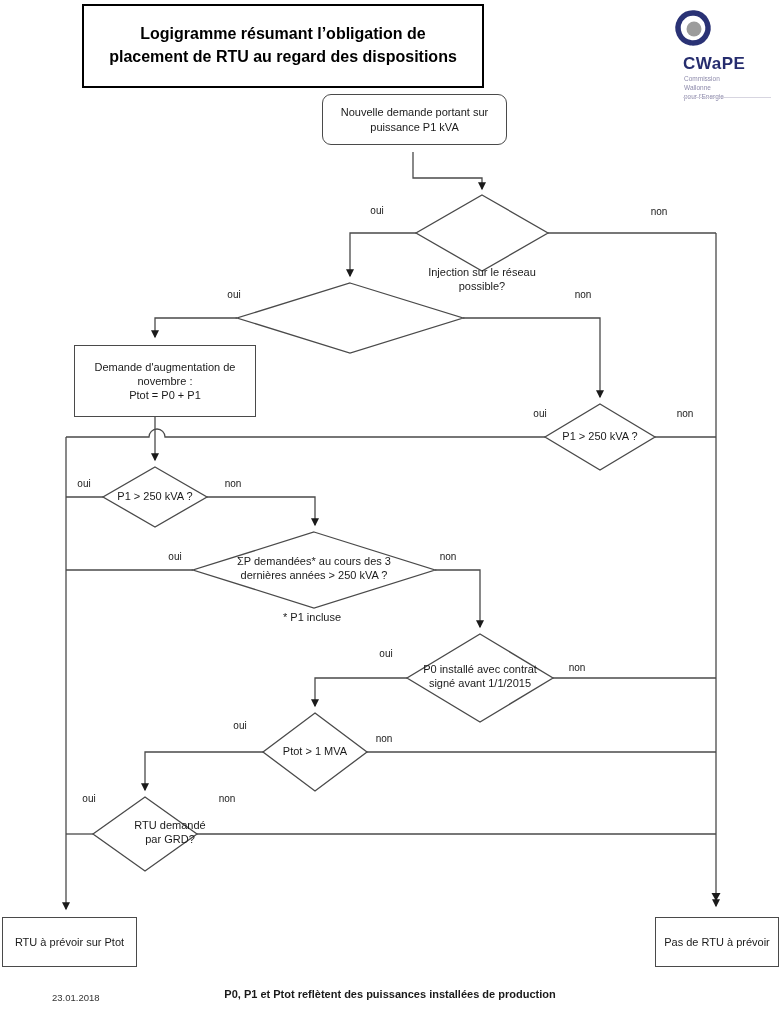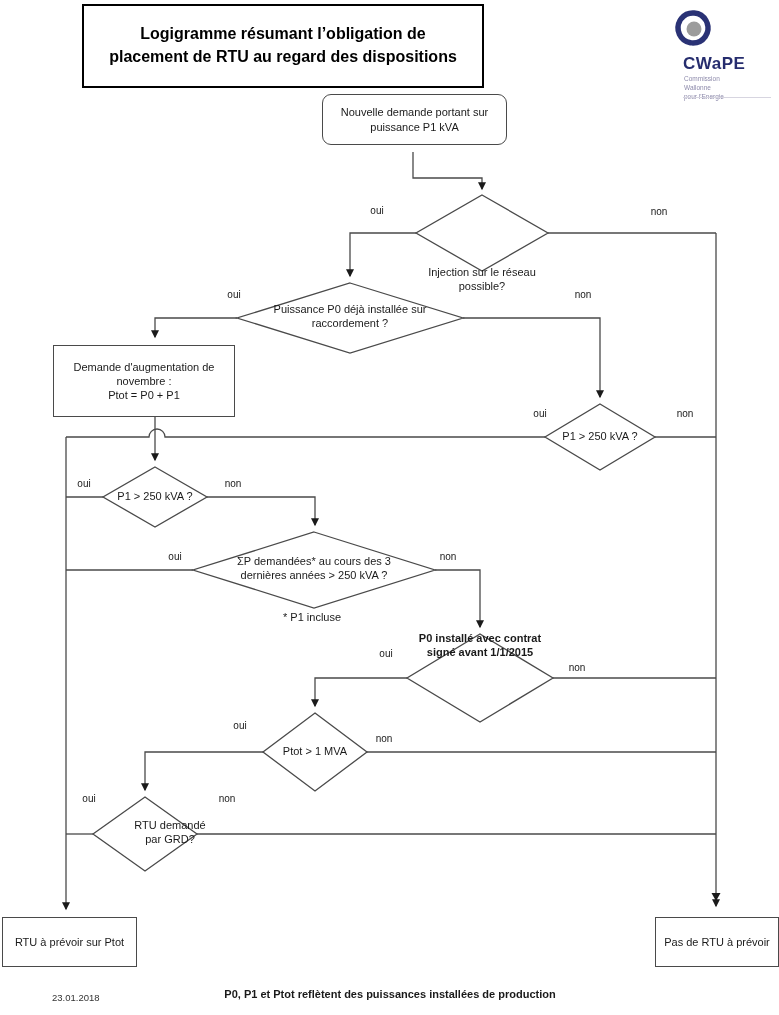--- a/index.html
+++ b/index.html
@@ -115,55 +115,51 @@
     <div class="logo-rule"></div>
   </div>
 
   <div class="box" style="left:322px;top:94px;width:183px;height:49px;border-radius:9px;">
     <div>
       <span class="bl">Nouvelle demande portant sur</span>
       <span class="bl">puissance P1 kVA</span>
     </div>
   </div>
 
-  <div class="box" style="left:53px;top:345px;width:180px;height:70px;">
+  <div class="box" style="left:74px;top:345px;width:180px;height:70px;">
     <div>
       <span class="bl">Demande d'augmentation de</span>
       <span class="bl">novembre :</span>
       <span class="bl">Ptot = P0 + P1</span>
     </div>
   </div>
 
   <div class="box" style="left:655px;top:917px;width:122px;height:48px;">
     <span>Pas de RTU à prévoir</span>
   </div>
 
   <div class="box" style="left:2px;top:917px;width:133px;height:48px;">
     <span>RTU à prévoir sur Ptot</span>
   </div>
 
   <div class="node-text" style="left:482px;top:232px;margin-top:48px;">
     <span class="bl">Injection sur le réseau</span>
     <span class="bl">possible?</span>
   </div>
-  <div class="node-text" style="left:350px;top:317px;">
-    <span class="bl">Puissance P0 déjà installée sur</span>
-    <span class="bl">raccordement ?</span>
-  </div>
   <div class="node-text" style="left:600px;top:437px;">
     <span class="bl">P1 &gt; 250 kVA ?</span>
   </div>
   <div class="node-text" style="left:155px;top:497px;">
     <span class="bl">P1 &gt; 250 kVA ?</span>
   </div>
   <div class="node-text" style="left:314px;top:569px;">
     <span class="bl">ΣP demandées* au cours des 3</span>
     <span class="bl">dernières années &gt; 250 kVA ?</span>
   </div>
-  <div class="node-text" style="left:480px;top:646px;font-weight:bold;">
+  <div class="node-text" style="left:480px;top:677px;">
     <span class="bl">P0 installé avec contrat</span>
     <span class="bl">signé avant 1/1/2015</span>
   </div>
   <div class="node-text" style="left:315px;top:752px;">
     <span class="bl">Ptot &gt; 1 MVA</span>
   </div>
   <div class="node-text" style="left:145px;top:833px;margin-left:25px;">
     <span class="bl">RTU demandé</span>
     <span class="bl">par GRD?</span>
   </div>

